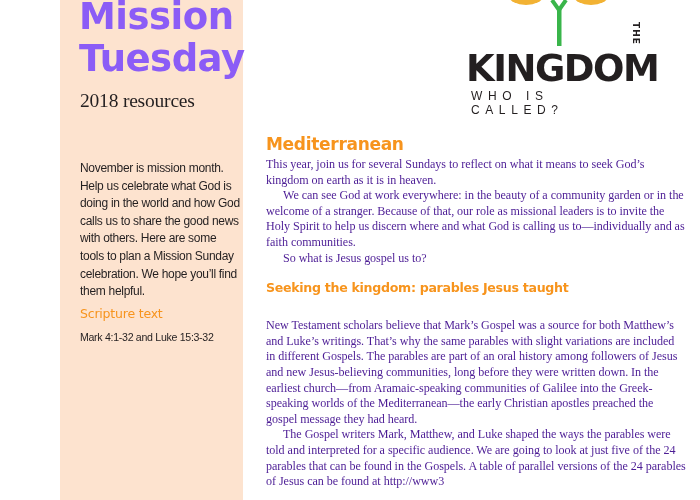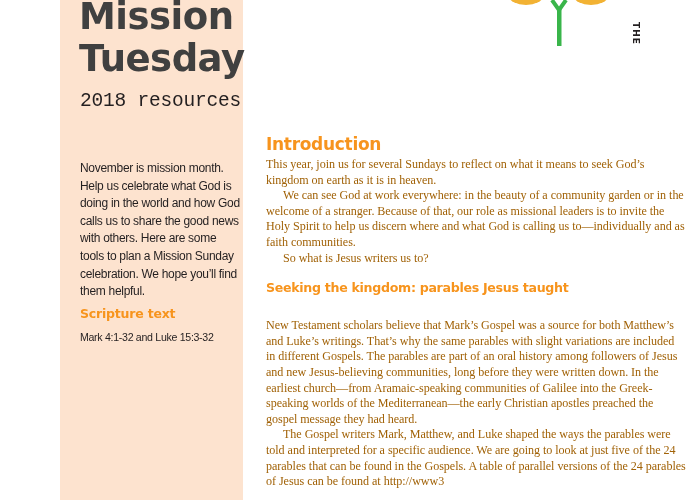--- a/index.html
+++ b/index.html
@@ -6,37 +6,37 @@
     html, body { width: 700px; height: 500px; overflow: hidden; background: #ffffff; }
     body { position: relative; font-family: "Liberation Serif", serif; color: #231f20; }
 
     .sidebar {
       position: absolute; left: 60px; top: 0; width: 183px; height: 500px;
       background: #fde3cf;
     }
     .title {
       position: absolute; left: 79px; top: 0px;
       font-family: "DejaVu Sans", sans-serif; font-weight: bold;
-      font-size: 37px; line-height: 42px; color: #404040; letter-spacing: -0.5px;
+      font-size: 37px; line-height: 42px; color: #8b5cf6; letter-spacing: -0.5px;
     }
     .title .line { display: block; }
     .title .l1 { margin-top: -4px; }
     .subtitle {
       position: absolute; left: 80px; top: 90px;
-      font-family: Liberation Mono, monospace; font-size: 19.5px; color: #231f20;
+      font-family: Liberation Serif, serif; font-size: 19.5px; color: #231f20;
       letter-spacing: -0.2px;
     }
     .sidebar-intro {
       position: absolute; left: 80px; top: 160px; width: 160px;
       font-family: "Liberation Sans", sans-serif; font-size: 12px; line-height: 17.6px;
       color: #231f20; letter-spacing: -0.3px;
     }
     .scripture-head {
       position: absolute; left: 80px; top: 306px;
-      font-family: "DejaVu Sans", sans-serif; font-weight: bold; font-size: 12.5px;
+      font-family: "DejaVu Sans", sans-serif; font-weight: normal; font-size: 12.5px;
       color: #f7941d; letter-spacing: -0.2px;
     }
     .scripture-ref {
       position: absolute; left: 80px; top: 331px;
       font-family: "Liberation Sans", sans-serif; font-size: 10.6px; color: #231f20;
       letter-spacing: -0.3px;
     }
 
     
     .logo { position: absolute; left: 466px; top: 0; width: 180px; height: 105px; }
@@ -63,21 +63,21 @@
       letter-spacing: 5.6px; color: #231f20;
     }
 
     
     .main { position: absolute; left: 266px; top: 131px; width: 420px; }
     .h-intro {
       font-family: "DejaVu Sans", sans-serif; font-weight: bold; font-size: 17px;
       color: #f7941d; line-height: 26px; letter-spacing: -0.3px;
     }
     .para {
-      font-size: 12.1px; line-height: 15.6px; color: #a16207; letter-spacing: -0.05px;
+      font-size: 12.1px; line-height: 15.6px; color: #4c1d95; letter-spacing: -0.05px;
     }
     .para.indent { text-indent: 17px; }
     .h-seek {
       font-family: "DejaVu Sans", sans-serif; font-weight: bold; font-size: 12.6px;
       color: #f7941d; margin-top: 14px; margin-bottom: 23px; letter-spacing: -0.3px;
     }
   </style>
 </head>
 <body>
 
@@ -95,24 +95,26 @@
 <p class="scripture-ref">Mark 4:1-32 and Luke 15:3-32</p>
 
 <div class="logo">
   <svg class="sprout" viewBox="0 0 180 50" width="180" height="50">
     <ellipse cx="60" cy="-4" rx="17" ry="9" fill="#f2b233"></ellipse>
     <ellipse cx="125" cy="-4" rx="17" ry="9" fill="#f2b233"></ellipse>
     <path d="M86 0 L93 10 L100 0" stroke="#39b54a" stroke-width="4" fill="none"></path>
     <rect x="91" y="8" width="4.5" height="38" fill="#39b54a"></rect>
   </svg>
   <div class="the">THE</div>
+  <div class="kingdom">KINGDOM</div>
+  <div class="tagline">WHO IS CALLED?</div>
 </div>
 
 <div class="main">
-  <h2 class="h-intro">Introduction</h2>
+  <h2 class="h-intro">Mediterranean</h2>
   <p class="para">This year, join us for several Sundays to reflect on what it means to seek God’s kingdom on earth as it is in heaven.</p>
   <p class="para indent">We can see God at work everywhere: in the beauty of a community garden or in the welcome of a stranger. Because of that, our role as missional leaders is to invite the Holy Spirit to help us discern where and what God is calling us to—individually and as faith communities.</p>
-  <p class="para indent">So what is Jesus writers us to?</p>
+  <p class="para indent">So what is Jesus gospel us to?</p>
 
   <h3 class="h-seek">Seeking the kingdom: parables Jesus taught</h3>
   <p class="para">New Testament scholars believe that Mark’s Gospel was a source for both Matthew’s and Luke’s writings. That’s why the same parables with slight variations are included in different Gospels. The parables are part of an oral history among followers of Jesus and new Jesus-believing communities, long before they were written down. In the earliest church—from Aramaic-speaking communities of Galilee into the Greek-speaking worlds of the Mediterranean—the early Christian apostles preached the gospel message they had heard.</p>
   <p class="para indent">The Gospel writers Mark, Matthew, and Luke shaped the ways the parables were told and interpreted for a specific audience. We are going to look at just five of the 24 parables that can be found in the Gospels. A table of parallel versions of the 24 parables of Jesus can be found at http://www3</p>
 </div>
 
 </body></html>

